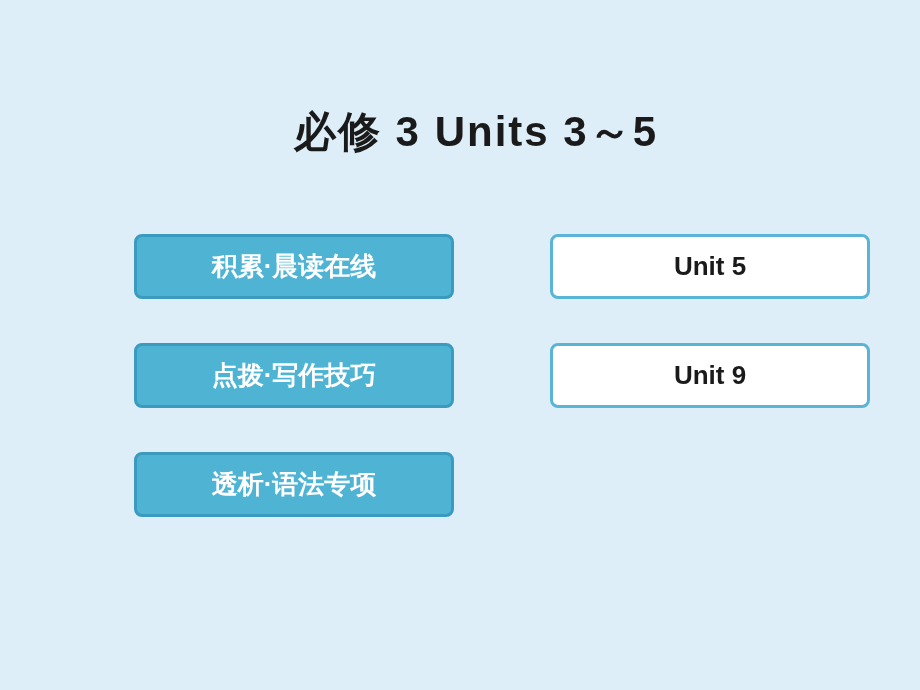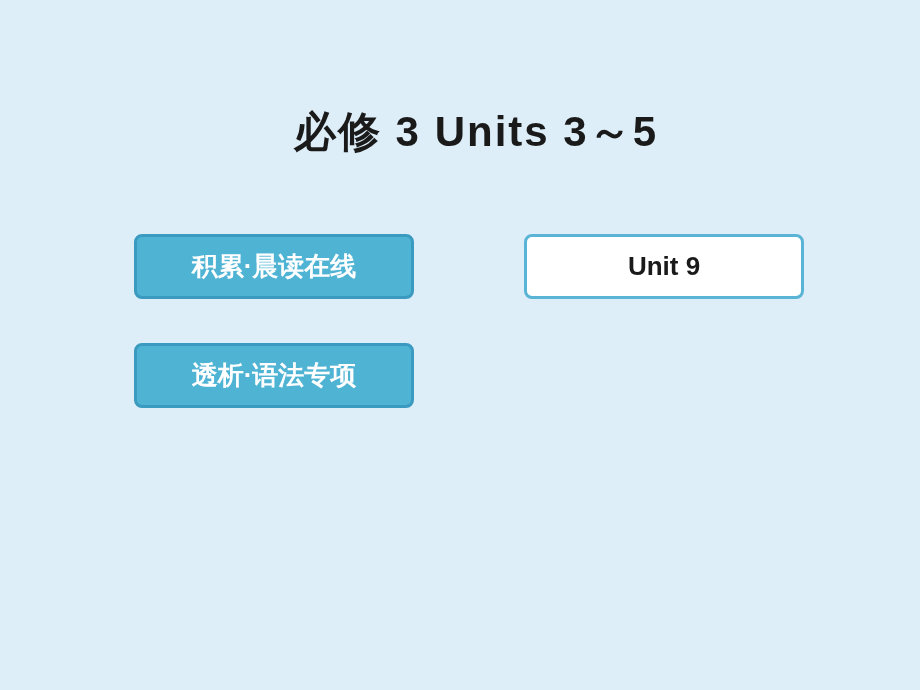--- a/index.html
+++ b/index.html
@@ -36,21 +36,21 @@
       display: grid;
       grid-template-columns: 1fr 1fr;
       gap: 28px 80px;
       width: 700px;
     }
 
     .menu-button {
       display: flex;
       align-items: center;
       justify-content: center;
-      width: 280px;
+      width: 320px;
       height: 65px;
       background-color: #ffffff;
       border: 3px solid #5ab4d6;
       border-radius: 8px;
       cursor: pointer;
       font-size: 26px;
       font-weight: bold;
       color: #1a1a1a;
       transition: background-color 0.2s;
     }
@@ -64,17 +64,19 @@
 </head>
 <body>
 
 <div class="title-section">
   <h1 class="main-title">必修 3    Units 3～5</h1>
 </div>
 
 <div class="grid-container">
 
   <button class="menu-button accent">积累·晨读在线</button>
+  <button class="menu-button">Unit 5</button>
 
+  <button class="menu-button accent">点拨·写作技巧</button>
 
   <button class="menu-button">Unit 9</button>
   <button class="menu-button accent">透析·语法专项</button>
 </div>
 
 </body></html>

